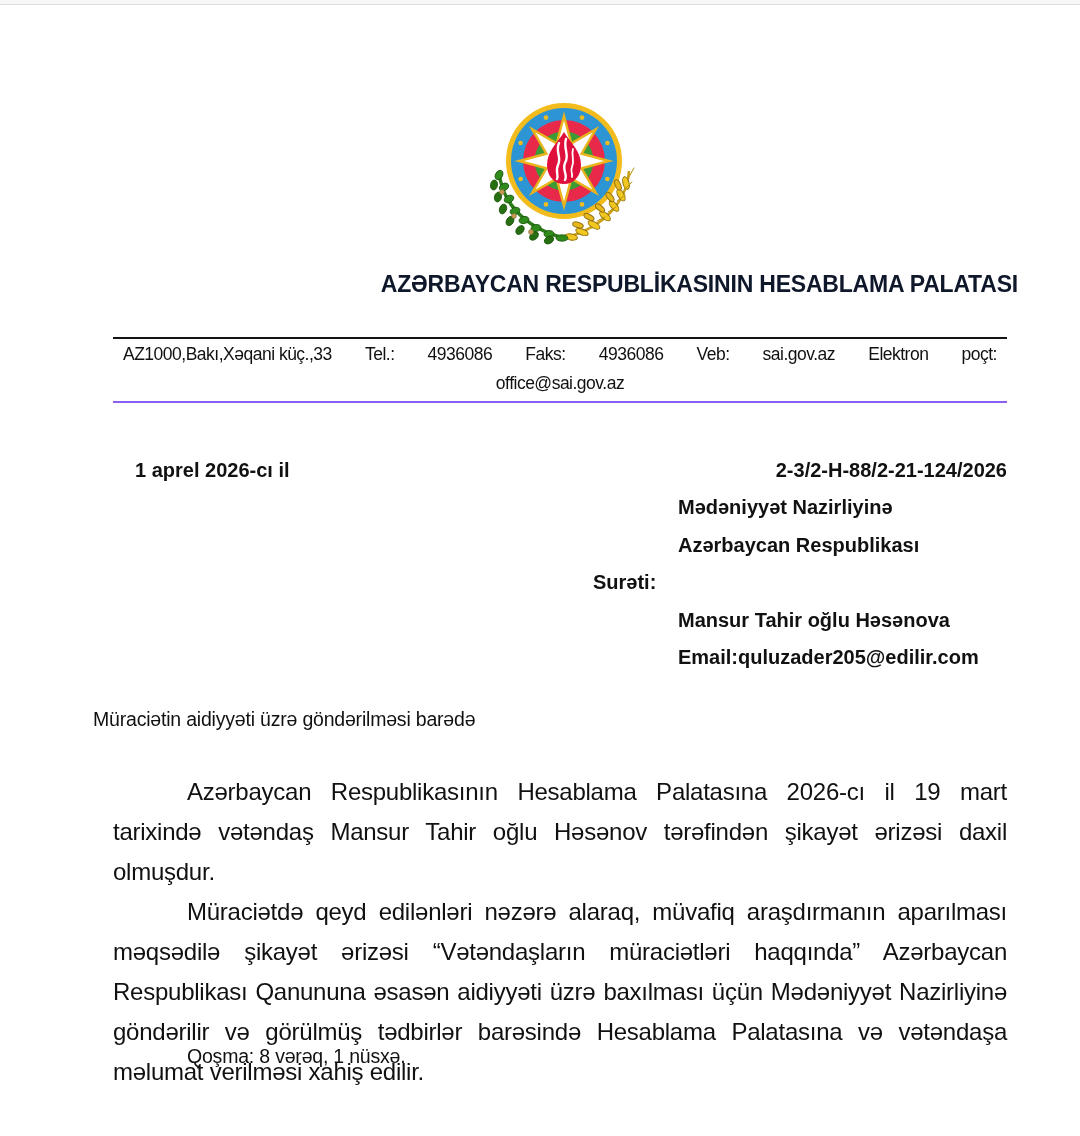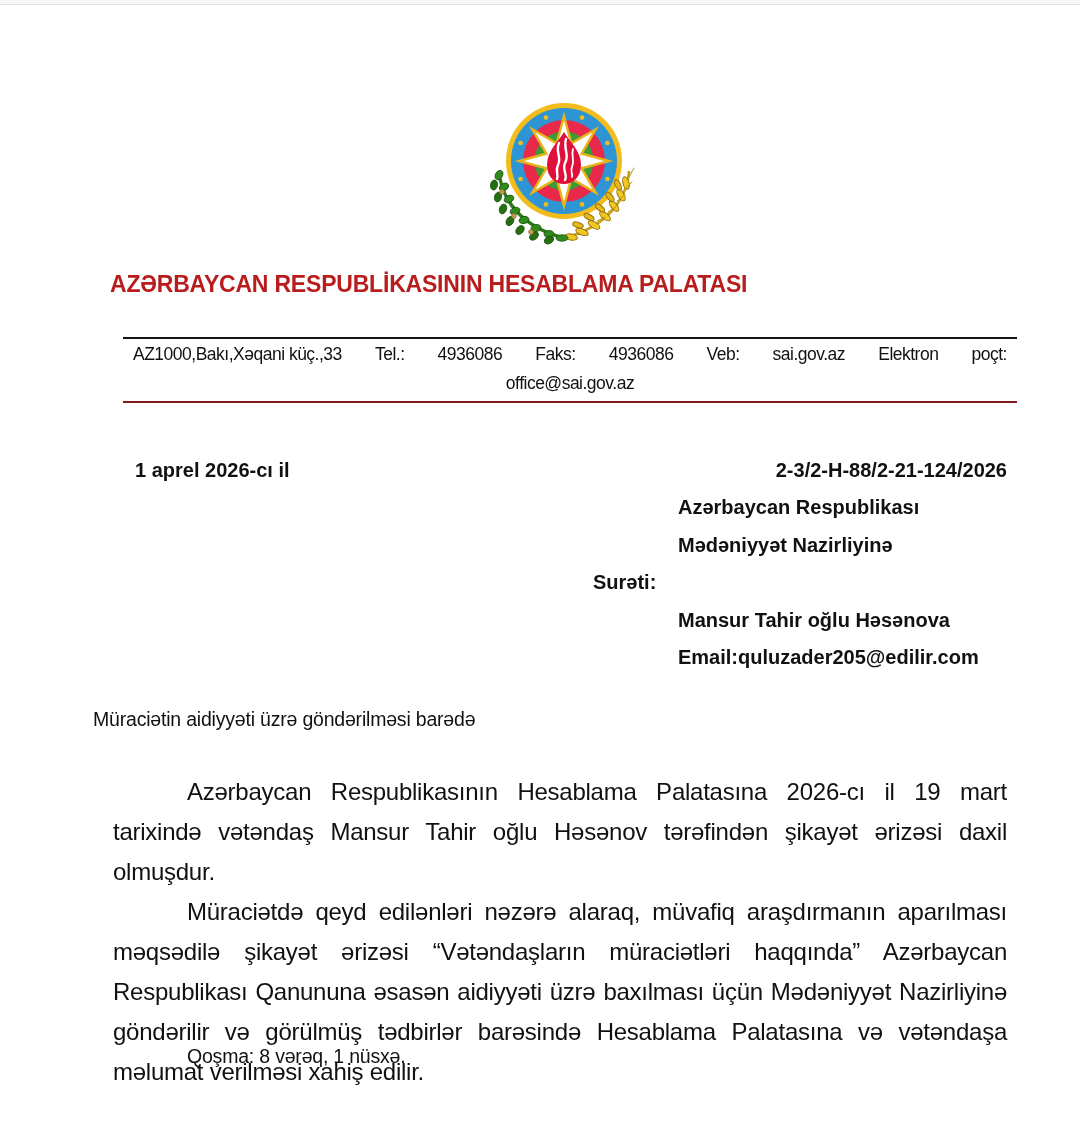--- a/index.html
+++ b/index.html
@@ -14,28 +14,28 @@
   .top-strip {
     position: absolute; top: 0; left: 0; right: 0;
     height: 5px; background: #f7f7f7;
     border-bottom: 1px solid #dedede;
   }
   .page { position: absolute; inset: 0; }
 
   .emblem { position: absolute; left: 487px; top: 99px; width: 154px; height: 146px; }
 
   .doc-title {
-    position: absolute; top: 271px; left: 110px; width: 934px;
-    text-align: left; font-weight: bold; font-size: 23px;
-    letter-spacing: -0.2px; color: #b91c1c;
+    position: absolute; top: 271px; left: 84px; width: 934px;
+    text-align: right; font-weight: bold; font-size: 23px;
+    letter-spacing: -0.2px; color: #0f172a;
   }
 
   .contact-box {
-    position: absolute; top: 337px; left: 123px; width: 894px;
-    border-top: 2px solid #141414; border-bottom: 2px solid #7f1d1d;
+    position: absolute; top: 337px; left: 113px; width: 894px;
+    border-top: 2px solid #141414; border-bottom: 2px solid #8b5cf6;
     padding: 5px 10px 7px 10px;
   }
   .contact-line1 {
     display: flex; justify-content: space-between; align-items: baseline;
     font-size: 17.5px; letter-spacing: -0.5px; white-space: nowrap;
   }
   .contact-line2 {
     text-align: center; font-size: 17.5px; letter-spacing: -0.5px;
     margin-top: 8px;
   }
@@ -171,25 +171,25 @@
   </div>
 
   <div class="meta-row">
     <span class="meta-date">1 aprel 2026-cı il</span>
     <span class="meta-ref">2-3/2-H-88/2-21-124/2026</span>
   </div>
 
   <div class="recipients">
     <div class="recipient-row">
       <span class="recipient-label"></span>
+      <span class="recipient-text">Mədəniyyət Nazirliyinə</span>
+    </div>
+    <div class="recipient-row">
+      <span class="recipient-label"></span>
       <span class="recipient-text">Azərbaycan Respublikası</span>
-    </div>
-    <div class="recipient-row">
-      <span class="recipient-label"></span>
-      <span class="recipient-text">Mədəniyyət Nazirliyinə</span>
     </div>
     <div class="recipient-row">
       <span class="recipient-label">Surəti:</span>
     </div>
     <div class="recipient-row">
       <span class="recipient-label"></span>
       <span class="recipient-text">Mansur Tahir oğlu Həsənova</span>
     </div>
     <div class="recipient-row">
       <span class="recipient-label"></span>

